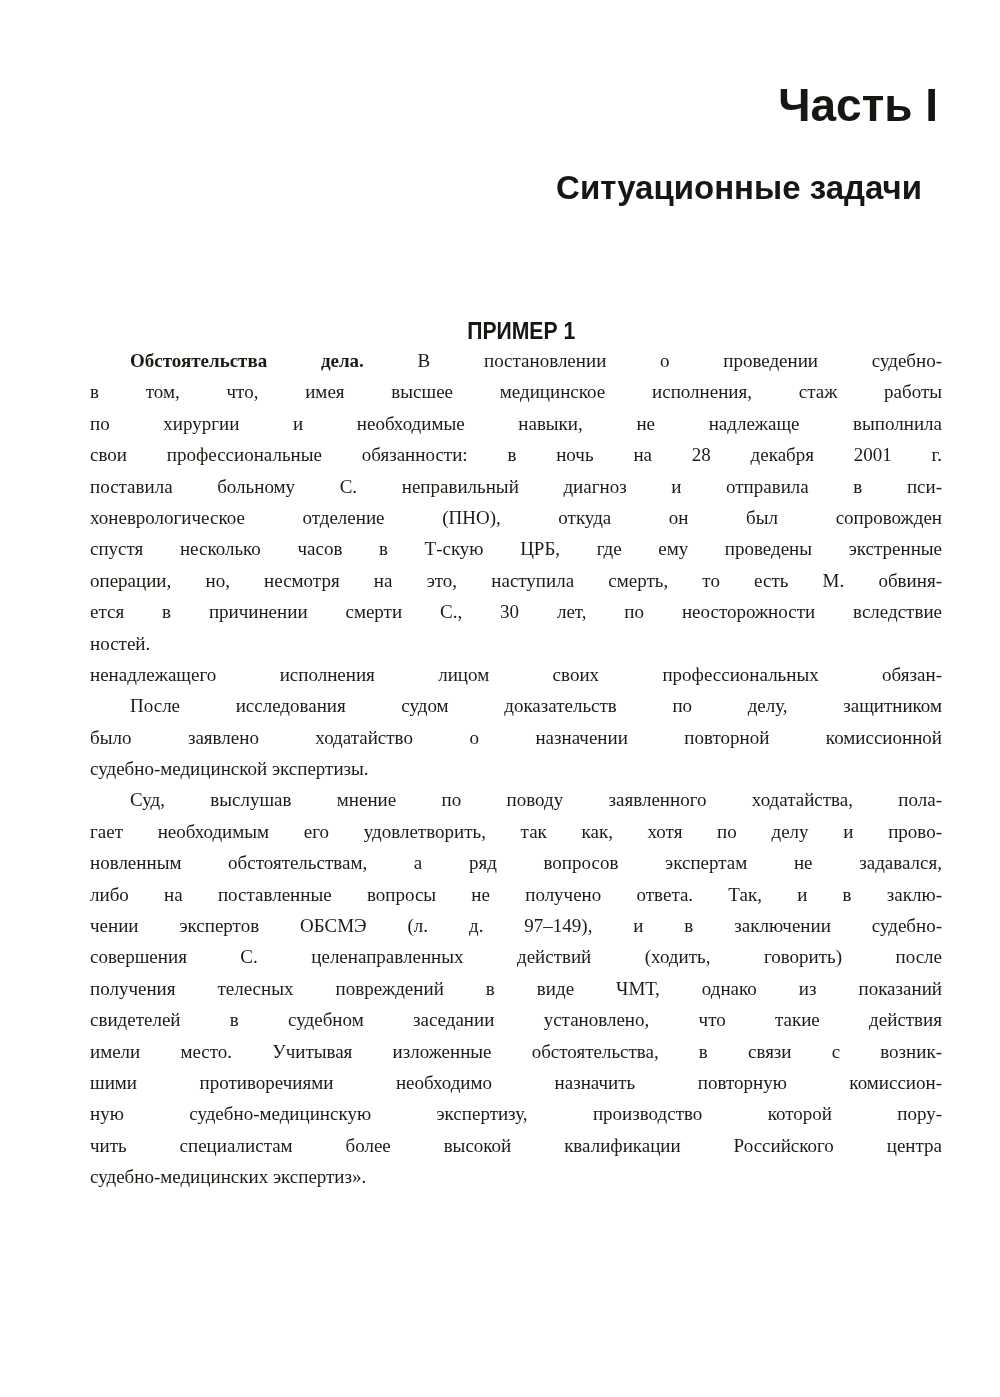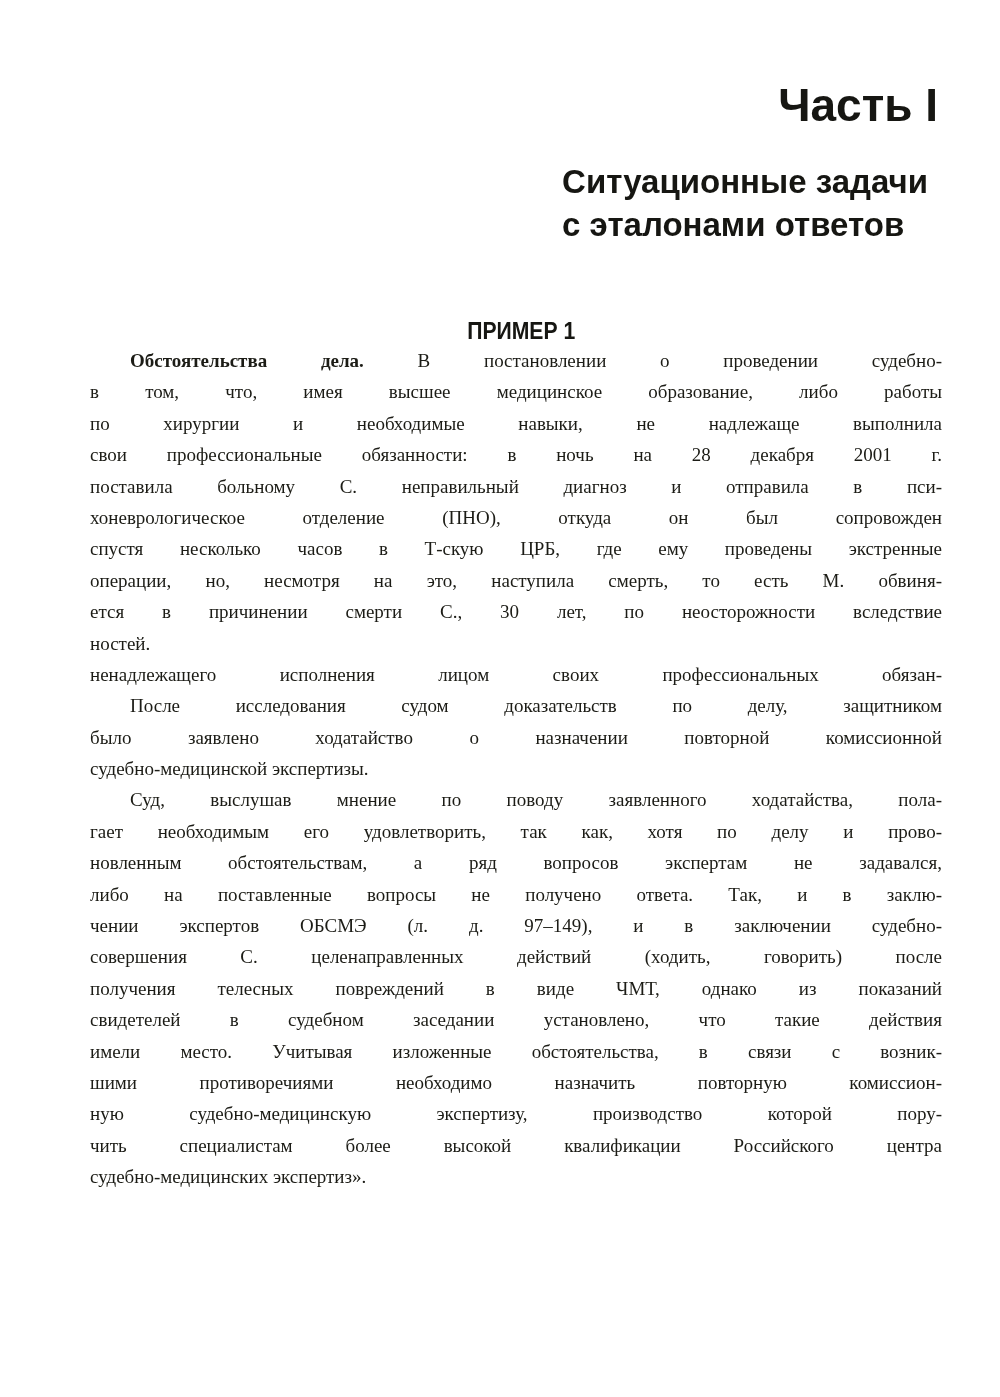--- a/index.html
+++ b/index.html
@@ -24,27 +24,27 @@
     font-weight: bold;
     font-size: 46px;
     letter-spacing: 0px;
     color: #161612;
     margin: 0;
   }
   .part-subtitle {
     position: absolute;
     right: 74px;
     top: 150px;
-    text-align: left;
+    text-align: center;
     font-family: "Liberation Sans", sans-serif;
     font-weight: bold;
     font-size: 33px;
     line-height: 43px;
     color: #161612;
-    margin: 10px;
+    margin: 16px;
   }
   .example-heading {
     position: absolute;
     left: 0; width: 1000px;
     top: 318px;
     text-align: center;
     font-family: "Liberation Sans", sans-serif;
     font-weight: bold;
     font-size: 23px;
     transform: scaleX(0.92);
@@ -86,33 +86,32 @@
 </style>
 </head>
 <body>
 
 <div class="page">
 
   <h1 class="part-title">Часть I</h1>
 
   <h2 class="part-subtitle">
     <span>Ситуационные задачи</span><br>
-    <span>с эталонами ответов</span>
   </h2>
 
   <h3 class="example-heading">ПРИМЕР 1</h3>
 
   <div class="body-text">
 
     <div>
       <span class="line indent">
           <span class="line-inner"><span class="lead-in">Обстоятельства дела.</span><span> В постановлении о проведении судебно-</span></span>
         </span>
       <span class="line">
-          <span class="line-inner">в том, что, имея высшее медицинское образование, либо работы</span>
+          <span class="line-inner">в том, что, имея высшее медицинское исполнения, стаж работы</span>
         </span>
       <span class="line">
           <span class="line-inner">по хирургии и необходимые навыки, не надлежаще выполнила</span>
         </span>
       <span class="line">
           <span class="line-inner">свои профессиональные обязанности: в ночь на 28 декабря 2001 г.</span>
         </span>
       <span class="line">
           <span class="line-inner">поставила больному С. неправильный диагноз и отправила в пси-</span>
         </span>

